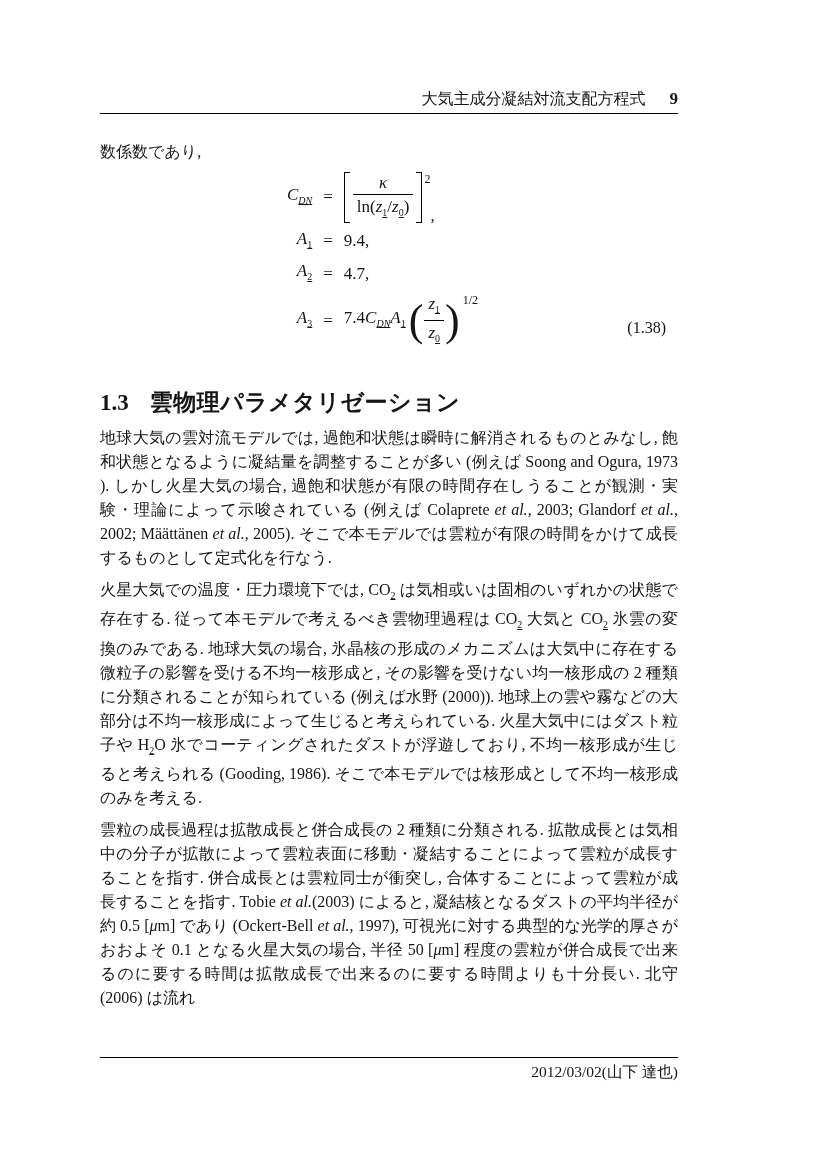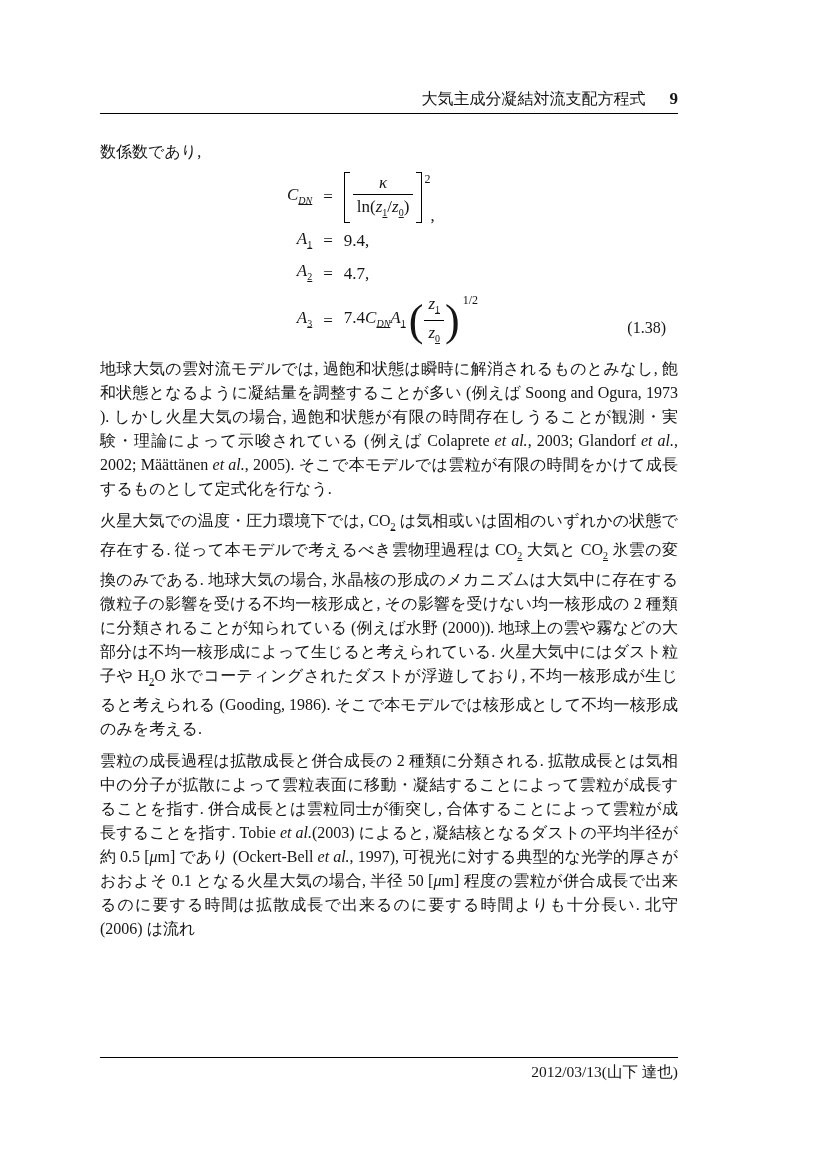--- a/index.html
+++ b/index.html
@@ -127,24 +127,28 @@
           </span>
           <span class="bigp close">)</span>
           <span class="powtop">1/2</span>
         </div>
 
       </div>
       <div class="eq-number">(1.38)</div>
     </div>
 
 
+    <h2 class="section">
+      <span class="sec-num">1.3</span>
+      <span class="sec-title">雲物理パラメタリゼーション</span>
+    </h2>
 
     <p class="para"><span>地球大気の雲対流モデルでは, 過飽和状態は瞬時に解消されるものとみなし, 飽和状態となるように凝結量を調整することが多い (例えば Soong and Ogura, 1973 ). しかし火星大気の場合, 過飽和状態が有限の時間存在しうることが観測・実験・理論によって示唆されている (例えば Colaprete </span><span class="it">et al.</span><span>, 2003; Glandorf </span><span class="it">et al.</span><span>, 2002; Määttänen </span><span class="it">et al.</span><span>, 2005). そこで本モデルでは雲粒が有限の時間をかけて成長するものとして定式化を行なう.</span></p>
     <p class="para"><span>火星大気での温度・圧力環境下では, CO</span><span class="sub">2</span><span> は気相或いは固相のいずれかの状態で存在する. 従って本モデルで考えるべき雲物理過程は CO</span><span class="sub">2</span><span> 大気と CO</span><span class="sub">2</span><span> 氷雲の変換のみである. 地球大気の場合, 氷晶核の形成のメカニズムは大気中に存在する微粒子の影響を受ける不均一核形成と, その影響を受けない均一核形成の 2 種類に分類されることが知られている (例えば水野 (2000)). 地球上の雲や霧などの大部分は不均一核形成によって生じると考えられている. 火星大気中にはダスト粒子や H</span><span class="sub">2</span><span>O 氷でコーティングされたダストが浮遊しており, 不均一核形成が生じると考えられる (Gooding, 1986). そこで本モデルでは核形成として不均一核形成のみを考える.</span></p>
     <p class="para"><span>雲粒の成長過程は拡散成長と併合成長の 2 種類に分類される. 拡散成長とは気相中の分子が拡散によって雲粒表面に移動・凝結することによって雲粒が成長することを指す. 併合成長とは雲粒同士が衝突し, 合体することによって雲粒が成長することを指す. Tobie </span><span class="it">et al.</span><span>(2003) によると, 凝結核となるダストの平均半径が約 0.5 [</span><span class="it">μ</span><span>m] であり (Ockert-Bell </span><span class="it">et al.</span><span>, 1997), 可視光に対する典型的な光学的厚さがおおよそ 0.1 となる火星大気の場合, 半径 50 [</span><span class="it">μ</span><span>m] 程度の雲粒が併合成長で出来るのに要する時間は拡散成長で出来るのに要する時間よりも十分長い. 北守 (2006) は流れ</span></p>
 
   </div>
 
   <div class="footer">
     <div class="footer-rule"></div>
-    <div class="footer-text">2012/03/13(山下 達也)</div>
+    <div class="footer-text">2012/03/02(山下 達也)</div>
   </div>
 </div>
 
 </body></html>

